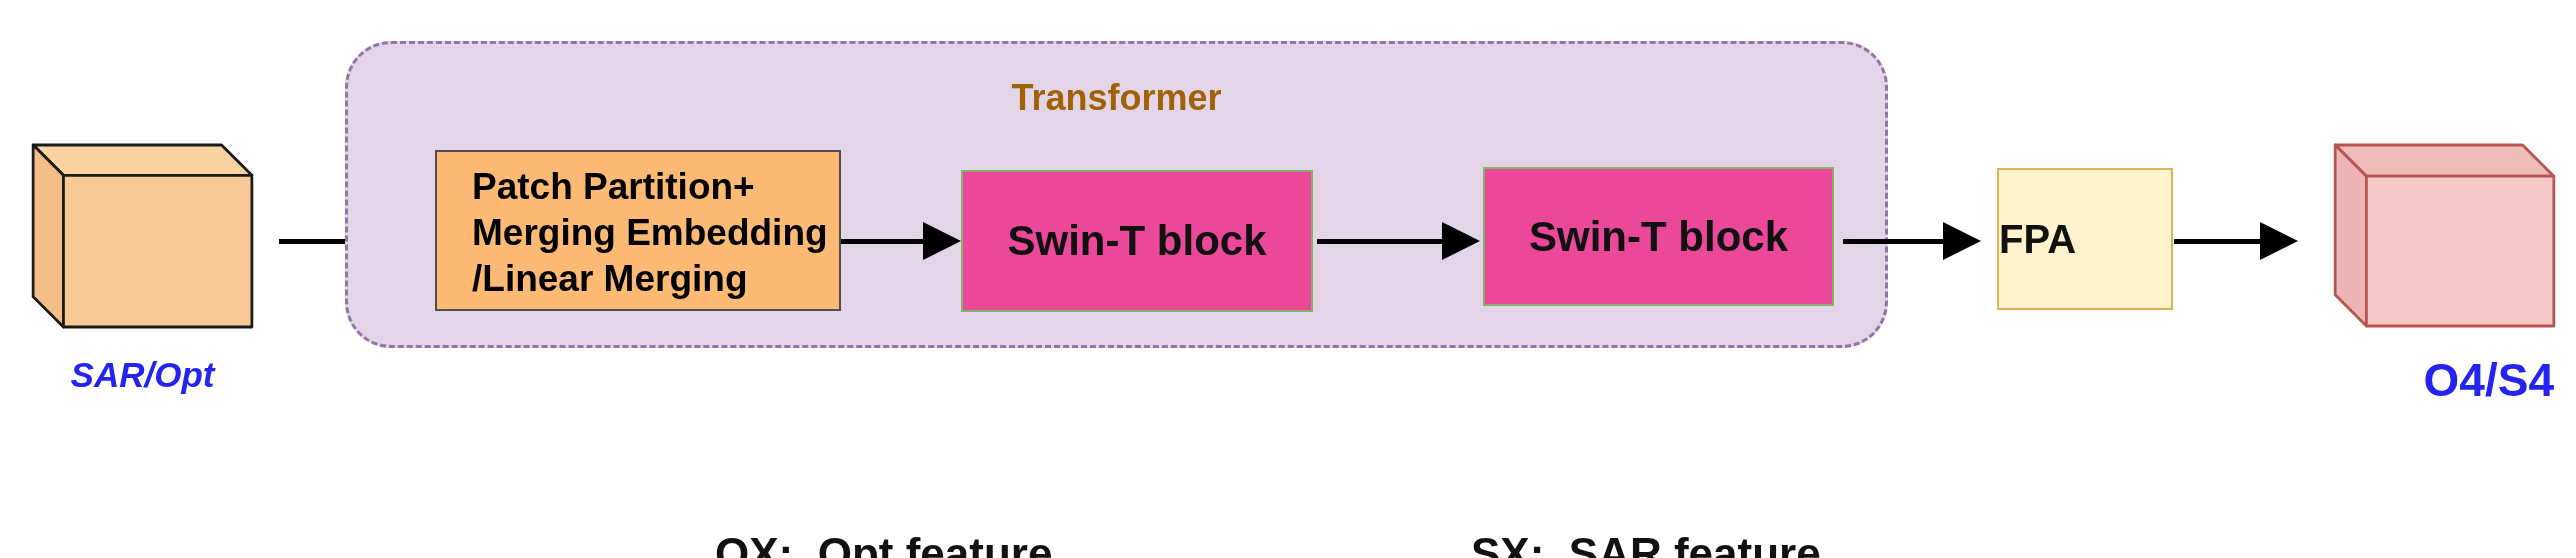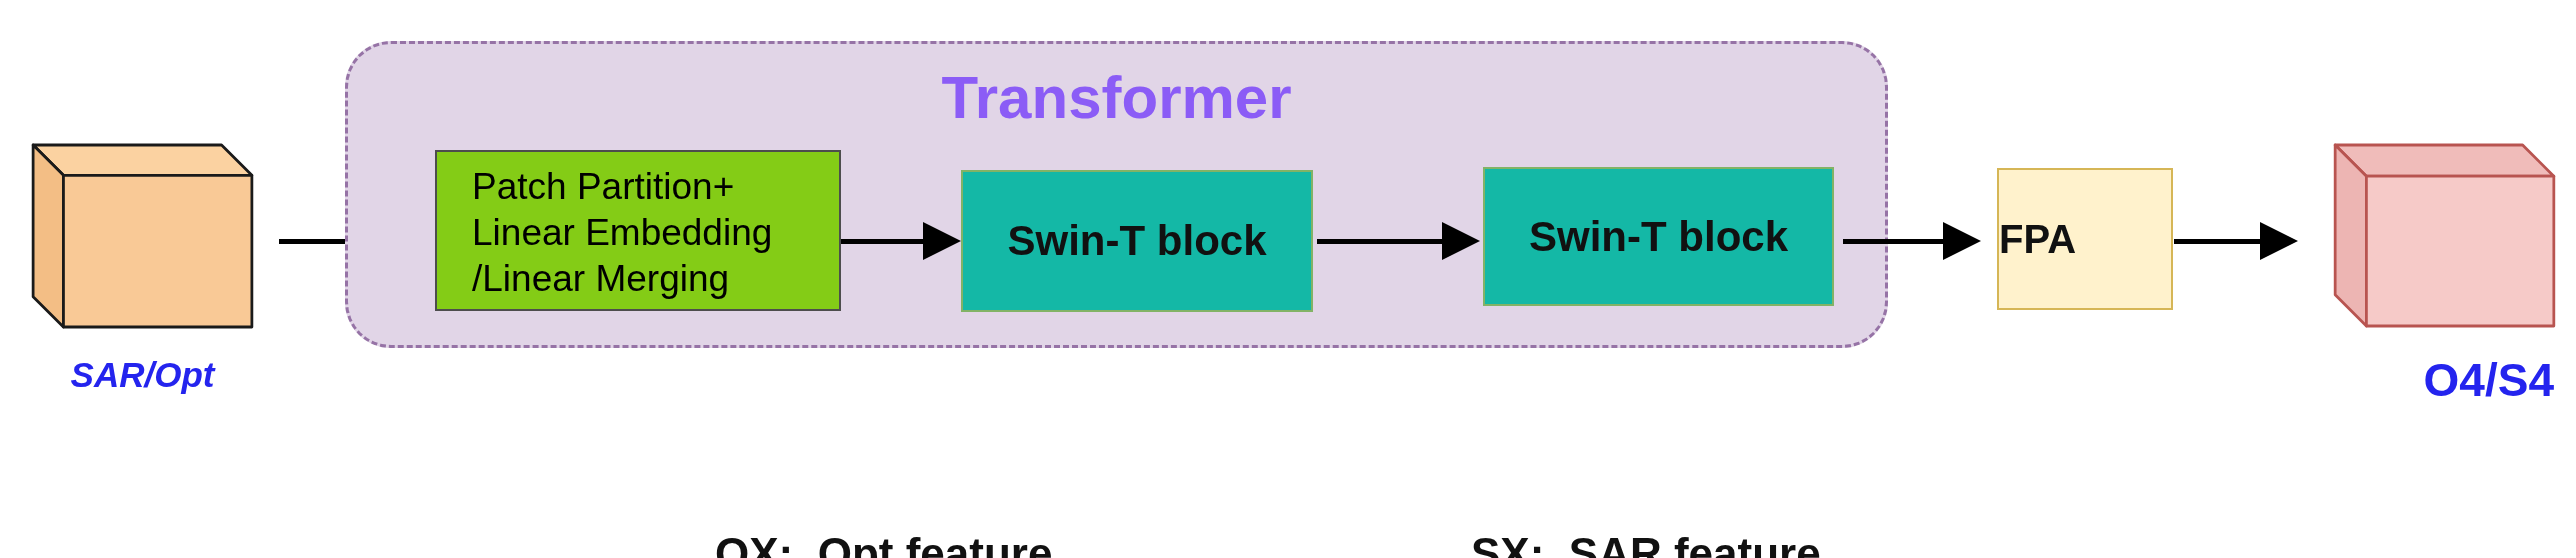--- a/index.html
+++ b/index.html
@@ -16,40 +16,40 @@
   
   .container-box {
     left: 345px; top: 41px; width: 1543px; height: 307px;
     background: #E1D5E7;
     border: 3.7px dashed #9673A6;
     border-radius: 46px;
   }
   .container-title {
     left: 345px; top: 72px; width: 1543px;
     text-align: center;
-    color: #8b5cf6;
-    font-size: 60px;
+    color: #a16207;
+    font-size: 36px;
     font-weight: bold;
     line-height: 51px;
   }
 
   
   .patch-box {
     left: 435px; top: 150px; width: 406px; height: 161px;
-    background: #84cc16;
+    background: #fdba74;
     border: 2.8px solid #4D4D4D;
     padding: 12px 8px 0 35px;
     font-size: 37px;
-    font-weight: normal;
+    font-weight: bold;
     color: #000000;
     line-height: 46px;
     white-space: nowrap;
   }
   .swin-box {
-    background: #14b8a6;
+    background: #ec4899;
     border: 2.8px solid #82B366;
     display: flex;
     align-items: center;
     justify-content: center;
     font-size: 42px;
     font-weight: bold;
     color: #111111;
   }
   .swin-1 { left: 961px; top: 170px; width: 352px; height: 142px; }
   .swin-2 { left: 1483px; top: 167px; width: 351px; height: 139px; }
@@ -115,21 +115,21 @@
   </svg>
   <div class="abs cube-label label-in">SAR/Opt</div>
 
   <div class="arrow" style="left:279px; top:239px; width:97px;"></div>
 
   <div class="abs container-box"></div>
   <div class="abs container-title">Transformer</div>
 
   <div class="abs patch-box">
     <div>Patch Partition+</div>
-    <div>Linear Embedding</div>
+    <div>Merging Embedding</div>
     <div>/Linear Merging</div>
   </div>
 
   <div class="arrow" style="left:841px; top:239px; width:82px;"></div>
 
   <div class="abs swin-box swin-1">
     <span>Swin-T block</span>
   </div>
 
   <div class="arrow" style="left:1317px; top:239px; width:125px;"></div>

